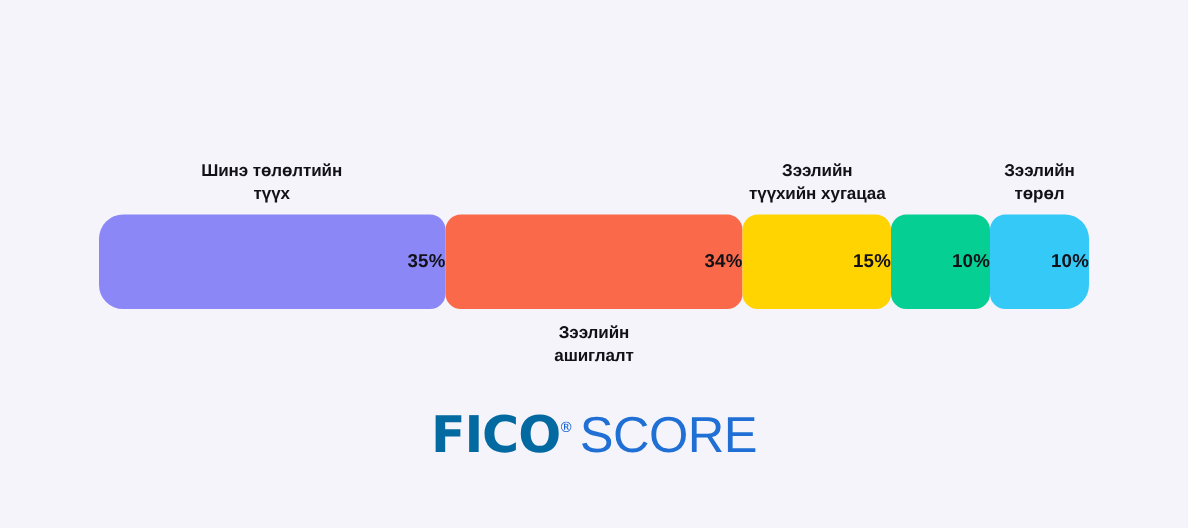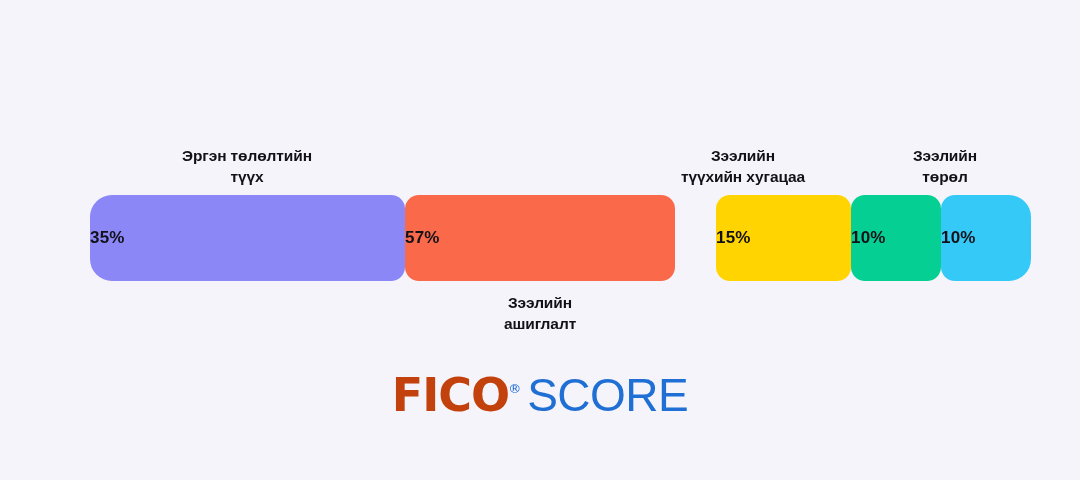--- a/index.html
+++ b/index.html
@@ -50,53 +50,53 @@
     width: 900px;
     height: 86px;
     display: flex;
     align-items: stretch;
   }
 
   .segment {
     position: relative;
     display: flex;
     align-items: center;
-    justify-content: flex-start;
+    justify-content: flex-end;
     box-sizing: border-box;
   }
 
   .segment .pct {
     font-size: 17px;
     font-weight: 700;
     color: #121118;
     letter-spacing: 0.2px;
   }
 
   
   .seg-0 { border-radius: 22px 14px 14px 22px; }
   .seg-1 { border-radius: 14px; }
-  .seg-2 { border-radius: 14px; margin-left: 41px; }
+  .seg-2 { border-radius: 14px; }
   .seg-3 { border-radius: 14px; }
   .seg-4 { border-radius: 14px 22px 22px 14px; }
 
   
   .logo {
     position: absolute;
     left: 0;
     top: 372px;
     width: 1080px;
     text-align: center;
     line-height: 1;
     white-space: nowrap;
   }
   .logo-fico {
     font-family: "DejaVu Sans", sans-serif;
     font-size: 46px;
     font-weight: 700;
-    color: #c2410c;
+    color: #0369a1;
     letter-spacing: -1px;
     vertical-align: baseline;
   }
   .logo-reg {
     font-family: "DejaVu Sans", sans-serif;
     font-size: 13px;
     color: #1262d1;
     vertical-align: super;
     position: relative;
     top: -12px;
@@ -115,35 +115,35 @@
 </head>
 <body style="background: rgb(245, 244, 250);">
 
 <div id="infographic">
 
   <div class="bar-row">
     <div class="segment seg-0" style="background: rgb(139, 135, 247); flex: 0 0 35%;">
       <span class="pct">35%</span>
     </div>
     <div class="segment seg-1" style="background: rgb(250, 106, 74); flex: 0 0 30%;">
-      <span class="pct">57%</span>
+      <span class="pct">34%</span>
     </div>
     <div class="segment seg-2" style="background: rgb(255, 212, 0); flex: 0 0 15%;">
       <span class="pct">15%</span>
     </div>
     <div class="segment seg-3" style="background: rgb(6, 207, 148); flex: 0 0 10%;">
       <span class="pct">10%</span>
     </div>
     <div class="segment seg-4" style="background: rgb(53, 201, 247); flex: 0 0 10%;">
       <span class="pct">10%</span>
     </div>
   </div>
 
   <div class="label-layer">
-    <div class="seg-label" style="left: 90px; top: 145px; width: 314px;">Эргэн төлөлтийн
+    <div class="seg-label" style="left: 90px; top: 145px; width: 314px;">Шинэ төлөлтийн
 түүх</div>
     <div class="seg-label" style="left: 404px; top: 292px; width: 272px;">Зээлийн
 ашиглалт</div>
     <div class="seg-label" style="left: 633px; top: 145px; width: 220px;">Зээлийн
 түүхийн хугацаа</div>
     <div class="seg-label" style="left: 880px; top: 145px; width: 130px;">Зээлийн
 төрөл</div>
   </div>
 
   <div class="logo">

